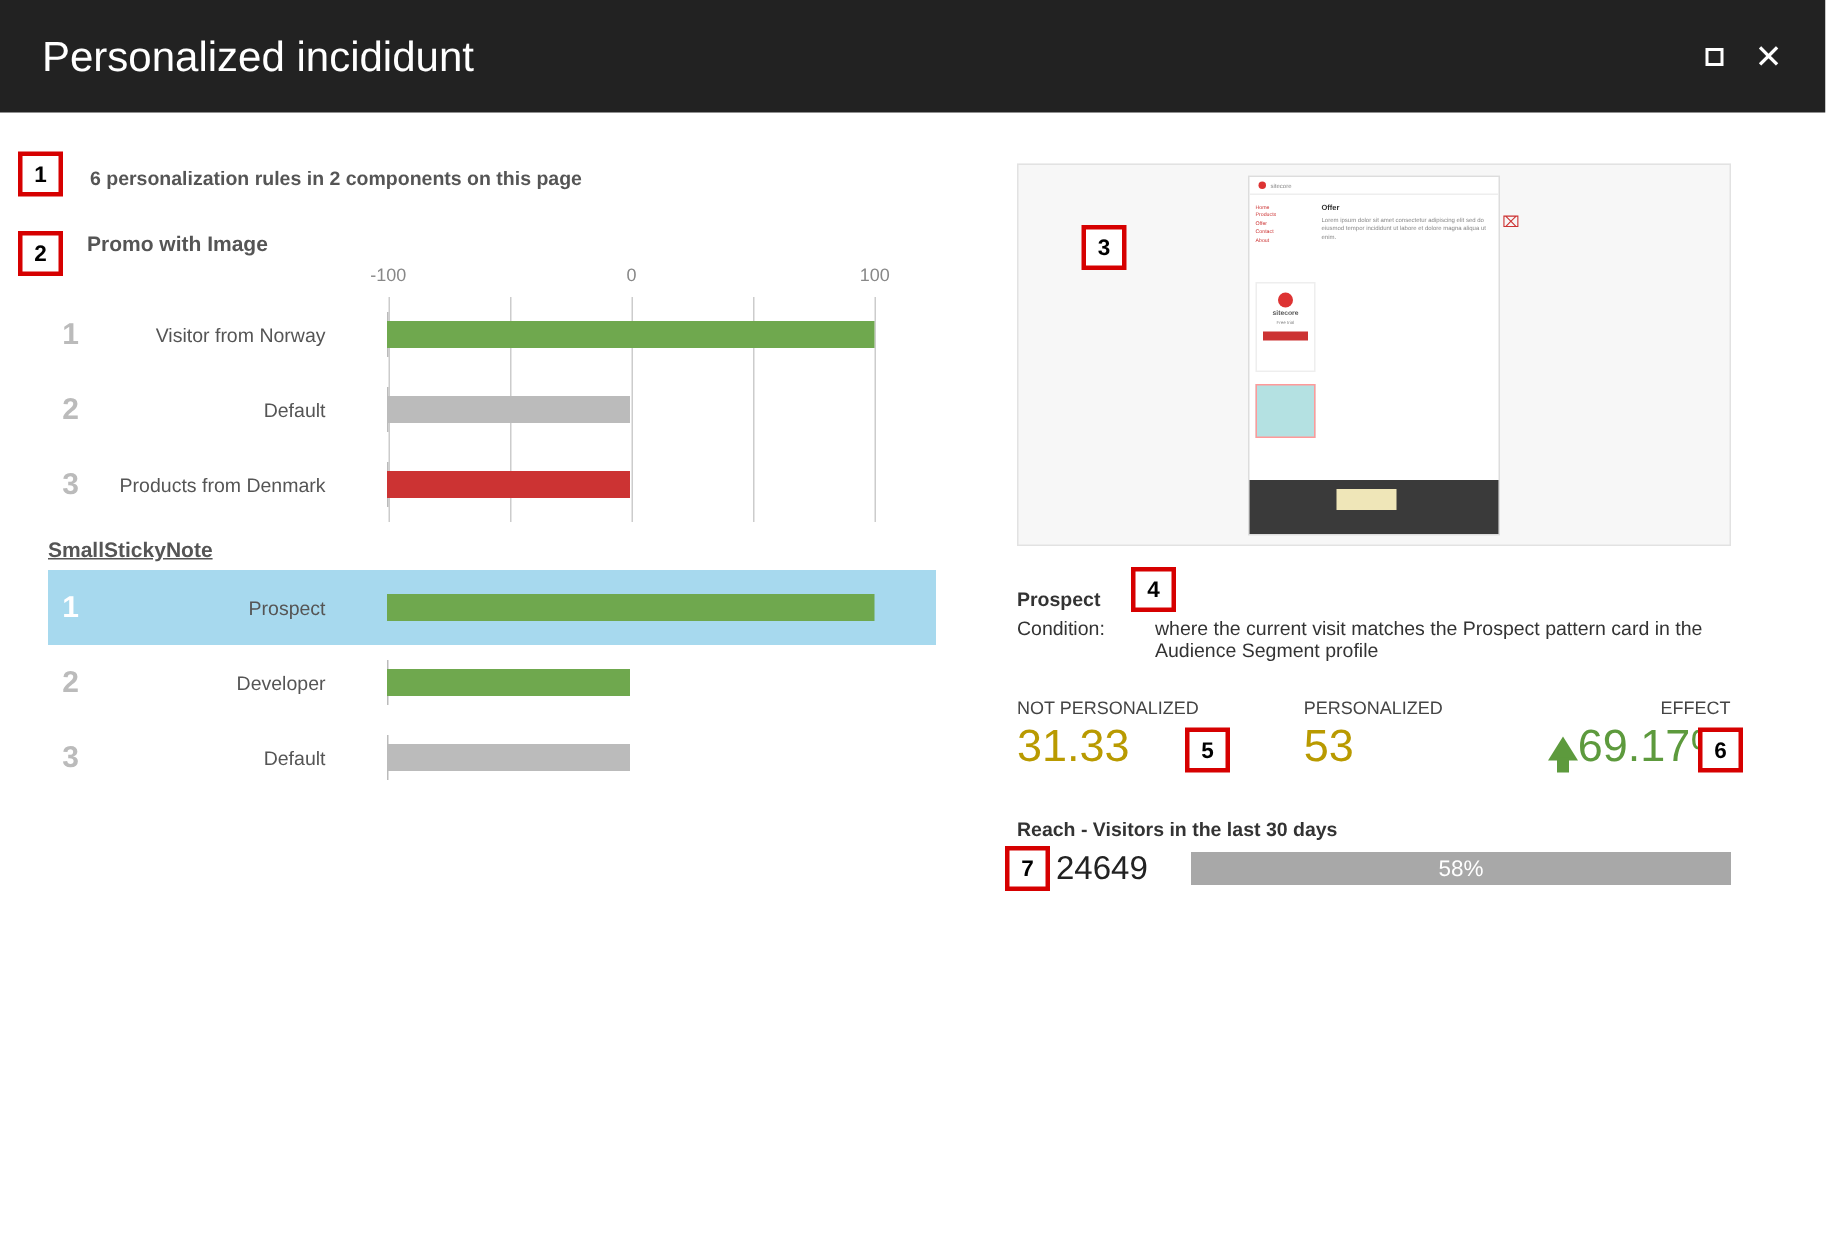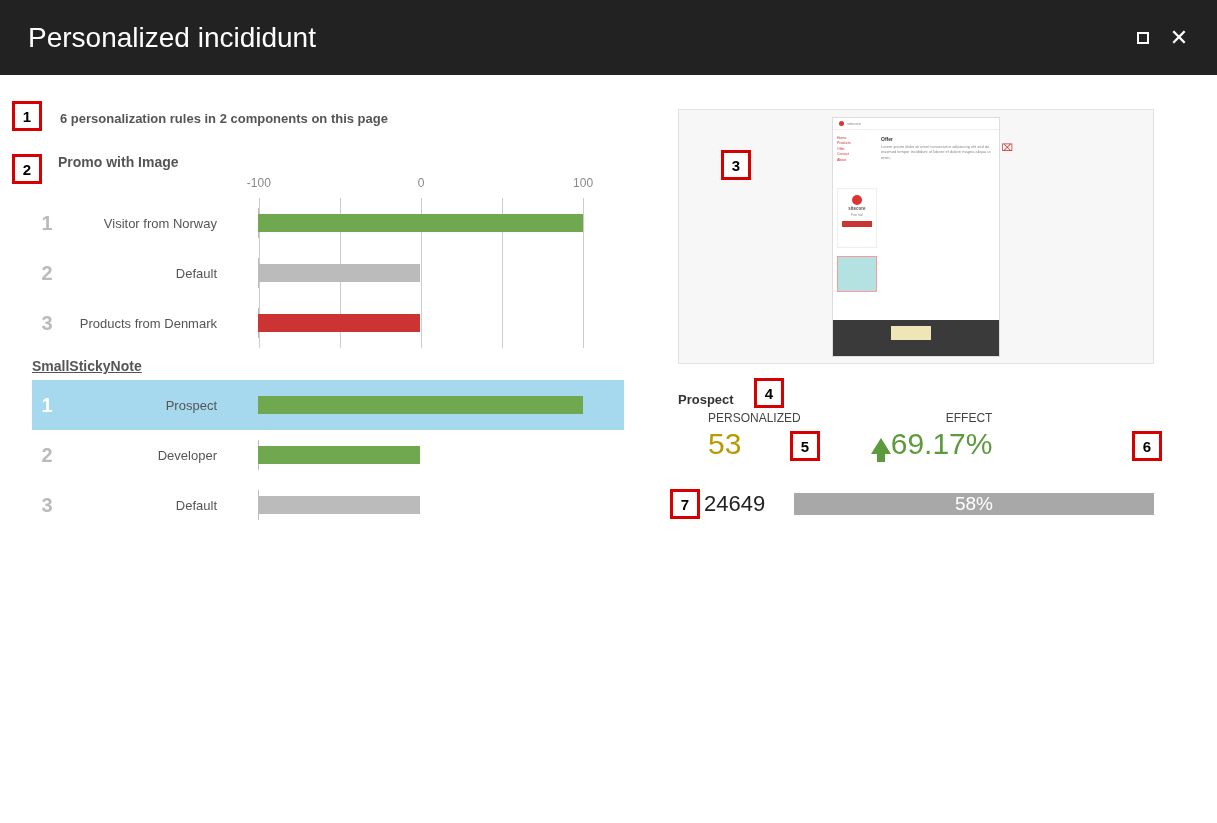--- a/index.html
+++ b/index.html
@@ -218,21 +218,21 @@
     position:absolute;
     left:-4px;top:14px;
     width:8px;height:10px;
     background:#5d9a3d;
   }
 
   .reach-title{ font-weight:700; margin-bottom:6px;}
   .reach-row{display:flex;align-items:center;position:relative;}
   .reach-count{font-size:22px;color:#222;width:90px;margin-left:26px;}
   .reach-bar-track{flex:1;height:22px;background:#eaeaea;position:relative;}
-  .reach-bar{position:absolute;left:0;top:0;bottom:0;background:#a8a8a8;display:flex;align-items:center;justify-content:center;color:#fff;font-size:19px;}
+  .reach-bar{position:absolute;left:0;top:0;bottom:0;background:#a8a8a8;display:flex;align-items:center;justify-content:center;color:#fff;font-size:15px;}
 
 </style>
 </head>
 <body>
 
 <div class="header">
   <h1>Personalized incididunt</h1>
   <div class="header-controls">
     <span class="hc-btn">
         <span class="sq"></span>
@@ -361,36 +361,45 @@
             <div class="mp-foot-note"></div>
           </div>
         <div class="mp-x">⌧</div>
       </div>
     </div>
 
     <div class="rule-name-row">
       <span class="r-label">Prospect</span>
       <div class="anno" style="left:76px; top:-14px;">4</div>
     </div>
+    <div class="cond-row">
+      <div class="ck">Condition:</div>
+      <div class="cv">where the current visit matches the Prospect pattern card in the Audience Segment profile</div>
+    </div>
 
     <div class="metrics" style="position:relative;">
+      <div class="metric">
+        <div class="m-head">NOT PERSONALIZED</div>
+        <div class="m-val m-gold">31.33</div>
+      </div>
       <div class="anno" style="left:112px; top:20px;">5</div>
       <div class="metric" style="margin-left:30px;">
         <div class="m-head">PERSONALIZED</div>
         <div class="m-val m-gold">53</div>
       </div>
       <div class="metric" style="margin-left:30px;position:relative;text-align:right;">
         <div class="m-head">EFFECT</div>
         <div class="m-val m-green">
           <span class="arrow-up"></span><span>69.17%</span>
         </div>
       </div>
       <div class="anno" style="right:-8px; top:20px;">6</div>
     </div>
 
+    <div class="reach-title">Reach - Visitors in the last 30 days</div>
     <div class="reach-row">
       <div class="anno" style="left:-8px; top:-2px;">7</div>
       <div class="reach-count">24649</div>
       <div class="reach-bar-track">
         <div class="reach-bar" style="width:100%; justify-content:center;">
           <span>58%</span>
         </div>
       </div>
     </div>
 

